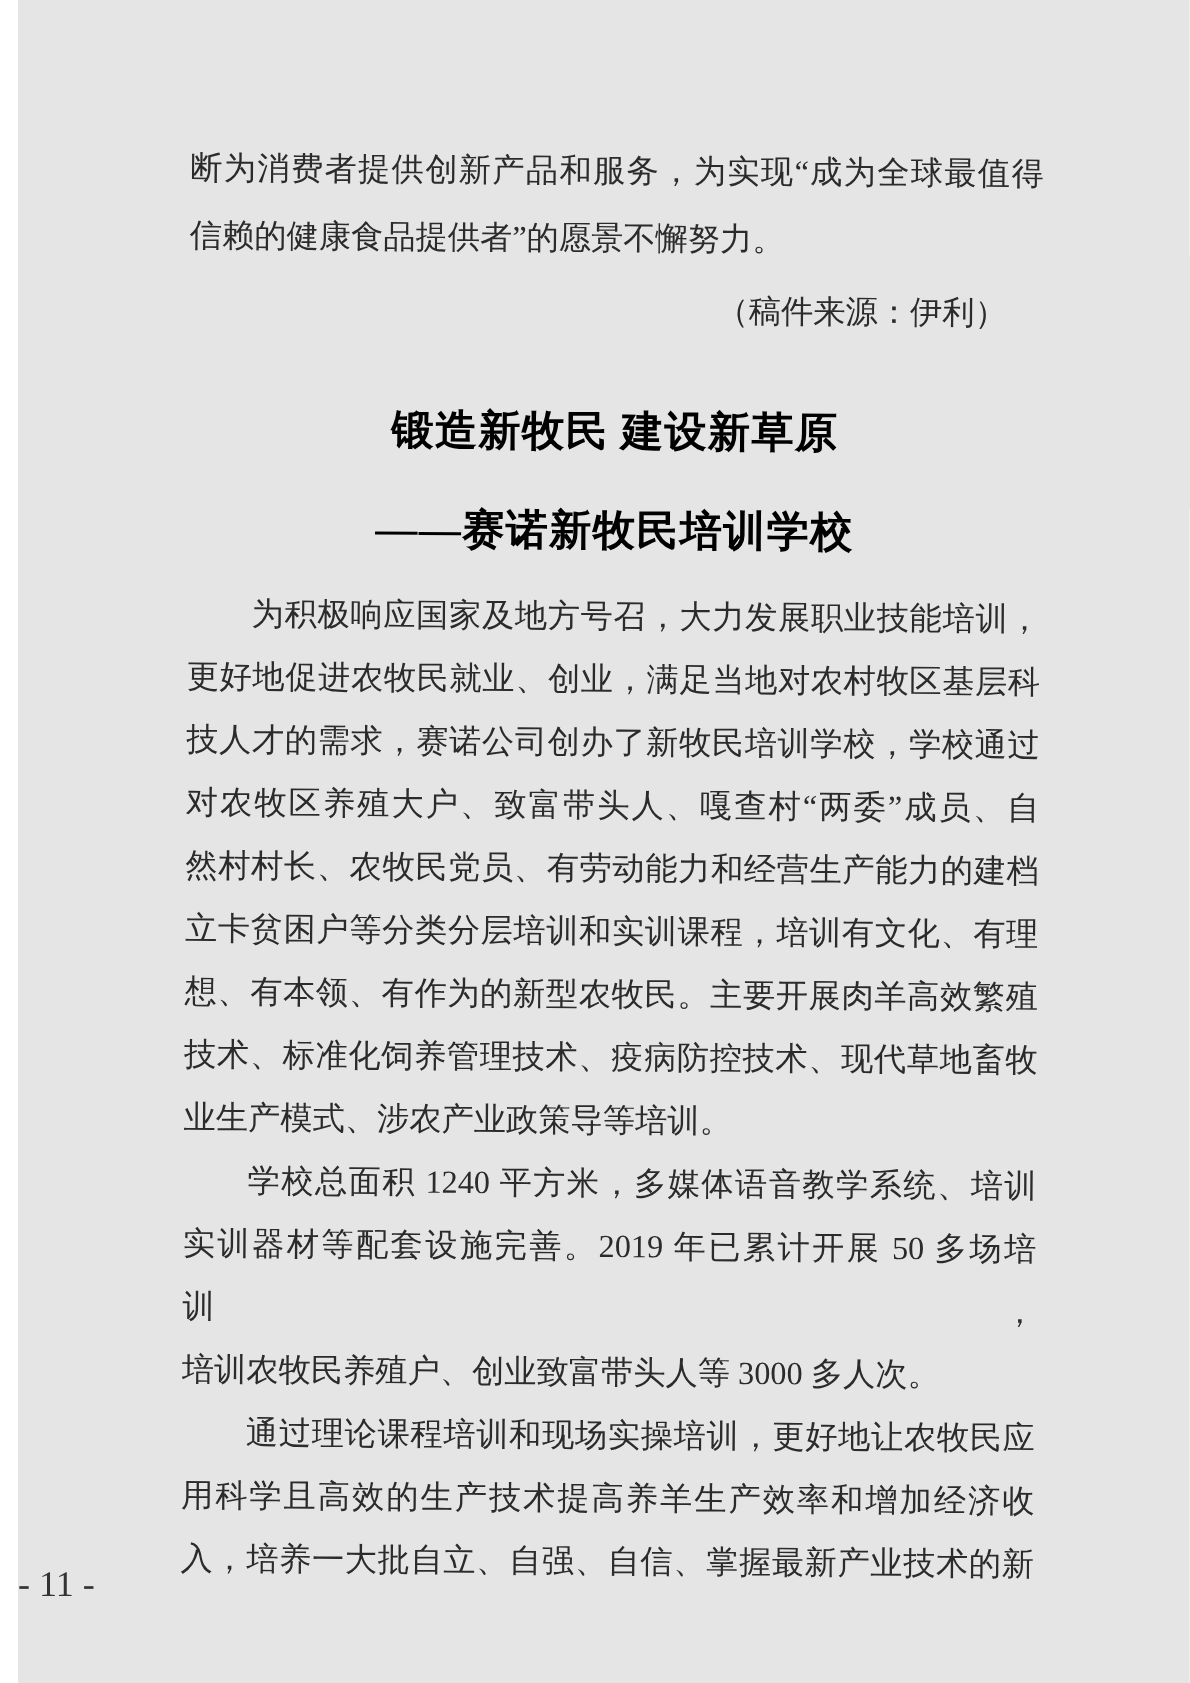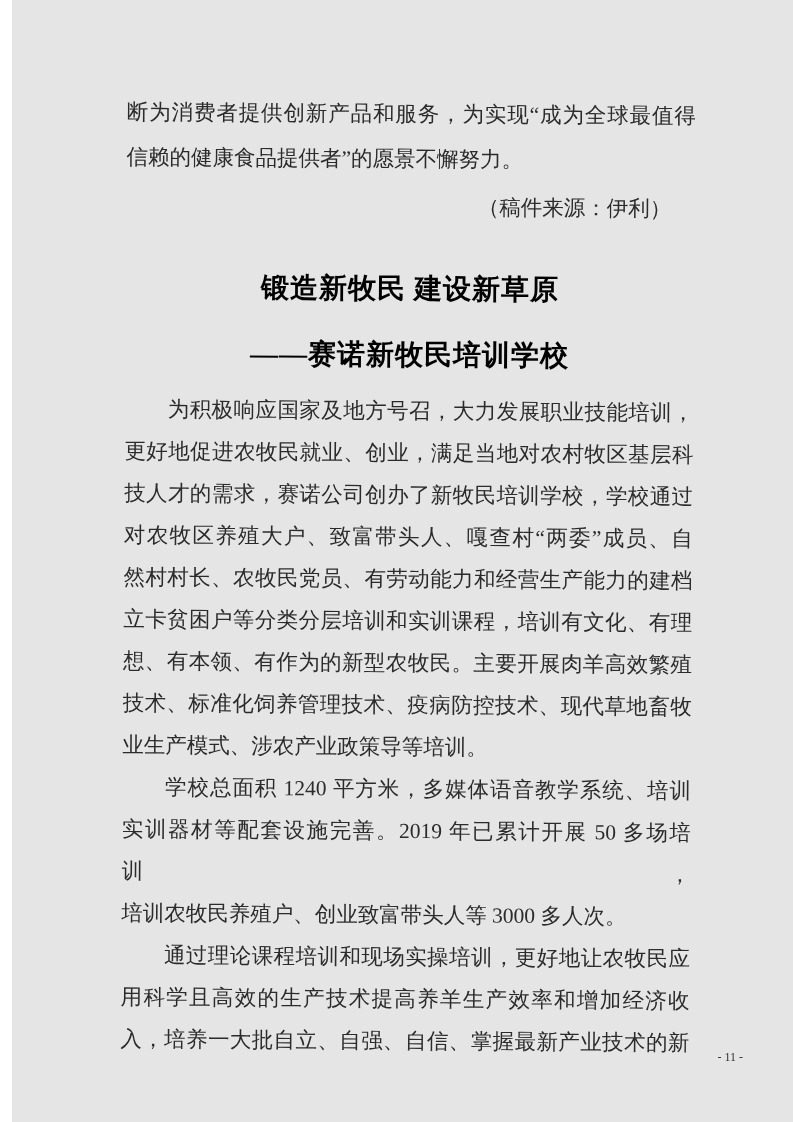--- a/index.html
+++ b/index.html
@@ -72,22 +72,22 @@
     letter-spacing: 1px;
   }
   .article-body {
     margin-top: 17px;
   }
   .page-number {
     position: absolute;
     left: 0;
     top: 1042px;
     width: 731px;
-    text-align: right;
-    font-size: 12px;
+    text-align: left;
+    font-size: 24px;
     line-height: 30px;
     color: #333333;
   }
 </style>
 </head>
 <body>
 
 <div class="sheet">
   <div class="content">
 

